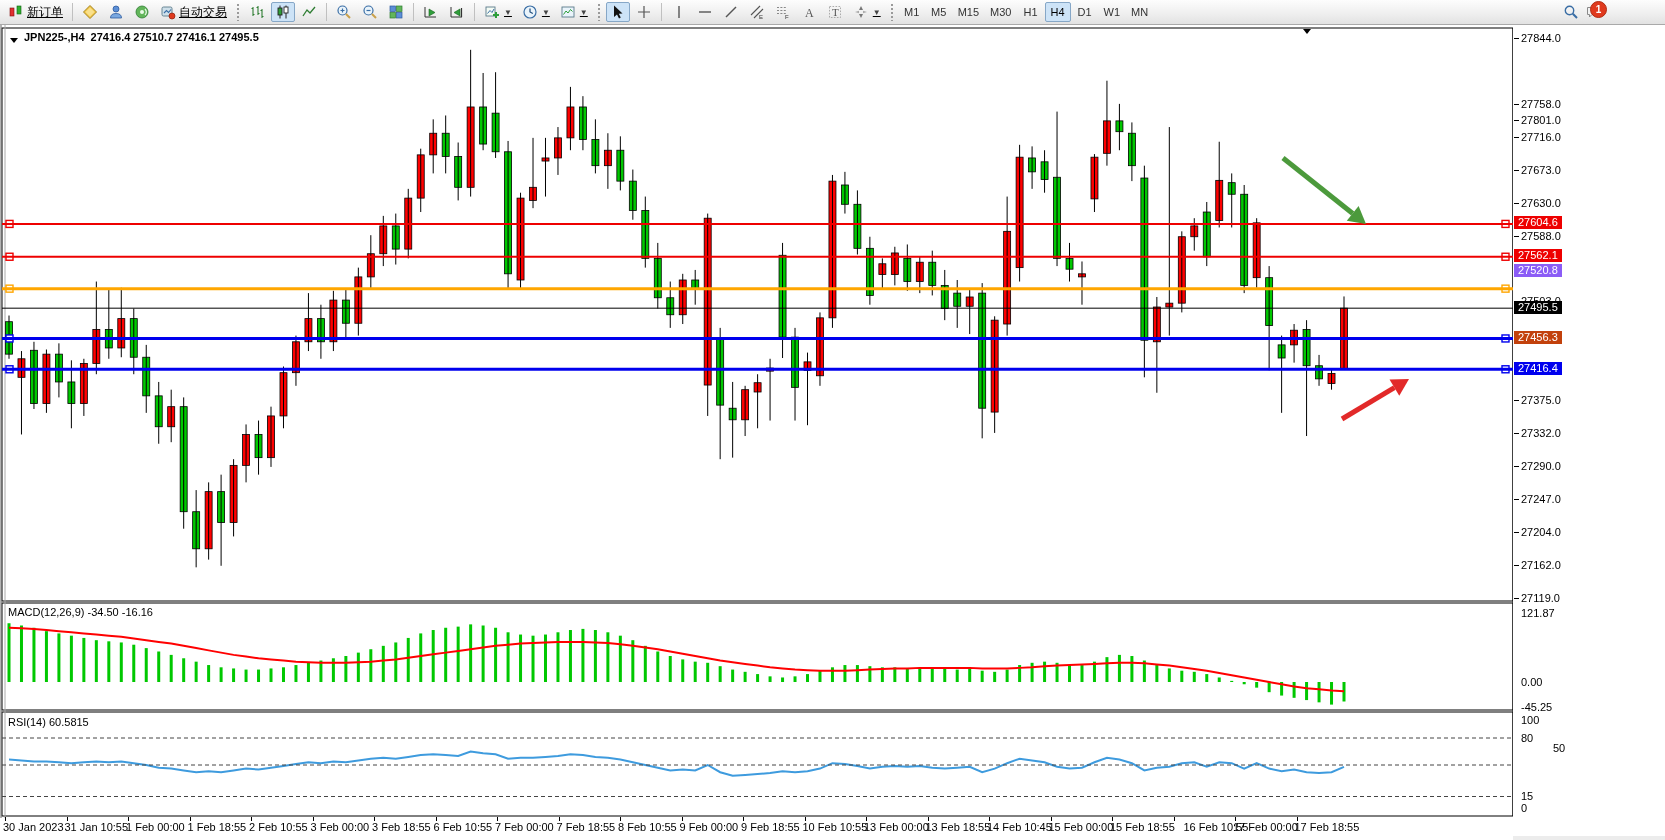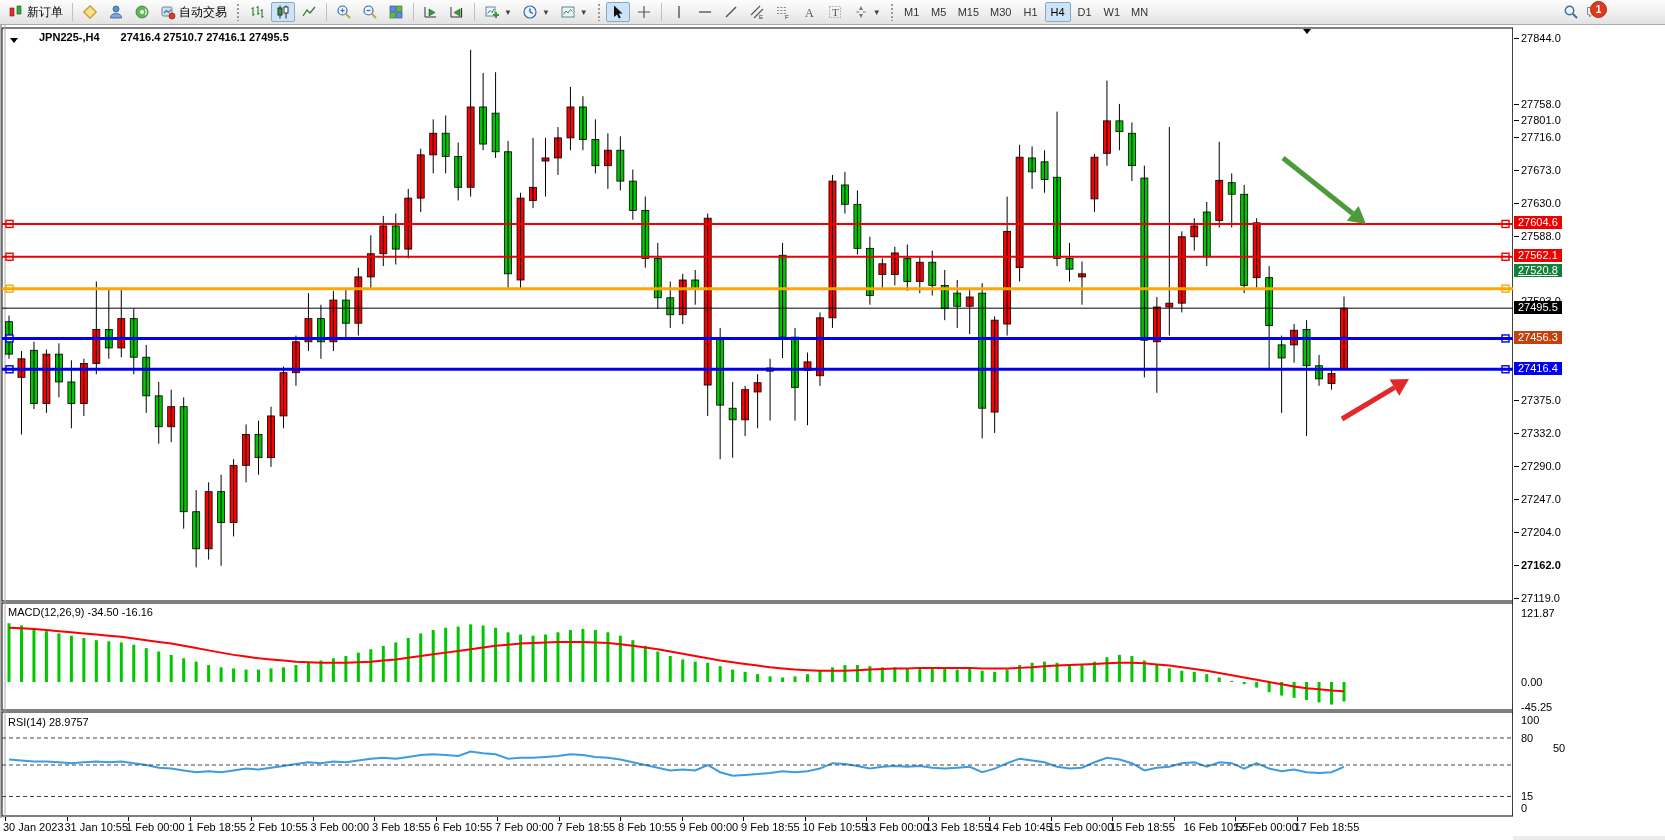--- a/index.html
+++ b/index.html
@@ -3,21 +3,21 @@
 <meta charset="utf-8">
 <style>
   html,body{margin:0;padding:0;background:#e8e8e8;}
   #app{position:relative;width:1665px;height:840px;background:#ffffff;overflow:hidden;
        font-family:"Liberation Sans","DejaVu Sans",sans-serif;font-size:11px;color:#000;}
   
   #toolbar{position:absolute;left:0;top:0;width:1665px;height:25px;box-sizing:border-box;
            background:linear-gradient(#fdfdfd,#eeeeee 60%,#e2e2e2);border-bottom:1px solid #a9a9a9;
            display:flex;align-items:center;padding:0 4px;gap:2px;z-index:30;}
   .tb-btn{height:20px;min-width:22px;display:flex;align-items:center;justify-content:center;gap:3px;
-          padding:0 3px;border:1px solid transparent;border-radius:2px;cursor:default;box-sizing:border-box;}
+          padding:0 3px;border:1px solid transparent;border-radius:2px;cursor:default;box-sizing:border-box;text-decoration:underline;}
   .tb-btn.pressed{background:#cde3f7;border-color:#86a7c7;}
   .tb-label{font-size:12px;white-space:nowrap;}
   .tb-sep{width:1px;height:18px;background:#c0c0c0;margin:0 3px;}
   .tb-handle{width:4px;height:18px;margin:0 3px;
      background-image:radial-gradient(circle,#9a9a9a 1px,transparent 1.2px);
      background-size:4px 4px;background-position:center top;}
   .tf-btn{height:20px;min-width:26px;display:flex;align-items:center;justify-content:center;
           font-size:11px;color:#333;border:1px solid transparent;border-radius:2px;padding:0 4px;box-sizing:border-box;}
   .tf-btn.pressed{background:#cde3f7;border-color:#86a7c7;color:#000;}
   .tb-right{margin-left:auto;display:flex;align-items:center;gap:6px;padding-right:60px;}
@@ -31,21 +31,21 @@
   #price-axis{position:absolute;left:1513px;top:25px;width:152px;height:793px;background:#fff;z-index:10;}
   .ptick{position:absolute;left:8px;font-size:11px;color:#000;white-space:nowrap;}
   .ptick::before{content:"";position:absolute;left:-7px;top:6px;width:5px;height:1px;background:#000;}
   .plabel{position:absolute;left:1px;padding:0 4px 1px 4px;font-size:11px;color:#fff;white-space:nowrap;}
   .itick{position:absolute;left:8px;font-size:11px;color:#000;white-space:nowrap;}
   #time-axis{position:absolute;left:0;top:818px;width:1513px;height:36px;background:#fff;z-index:10;}
   .tlabel{position:absolute;top:3px;font-size:11px;color:#000;white-space:nowrap;}
   .ttick{position:absolute;top:-1px;width:1px;height:4px;background:#000;}
   #footer-strip{position:absolute;left:0;top:836px;width:1665px;height:4px;background:#ececec;z-index:9;}
   
-  #chart-title{position:absolute;left:10px;top:31px;z-index:12;font-size:11px;display:flex;gap:21px;align-items:flex-end;}
+  #chart-title{position:absolute;left:10px;top:31px;z-index:12;font-size:11px;display:flex;gap:6px;align-items:flex-end;}
   #panel-label-macd{position:absolute;left:8px;top:606px;z-index:12;font-size:11px;}
   #panel-label-rsi{position:absolute;left:8px;top:716px;z-index:12;font-size:11px;}
   .tri-down{width:0;height:0;border-left:4px solid transparent;border-right:4px solid transparent;border-top:5px solid #000;display:inline-block;}
   #corner-tri{position:absolute;left:1303px;top:29px;z-index:12;}
   .icon16{width:16px;height:16px;display:block;}
 </style>
 </head>
 <body>
 
 <div id="app">
@@ -623,43 +623,43 @@
     <span style="font-weight:bold;">27416.4 27510.7 27416.1 27495.5</span>
   </div>
   <span id="corner-tri" class="tri-down"></span>
 
   <div id="panel-label-macd">
     <span>MACD(12,26,9)</span>
     <span>-34.50 -16.16</span>
   </div>
   <div id="panel-label-rsi">
     <span>RSI(14)</span>
-    <span>28.9757</span>
+    <span>60.5815</span>
   </div>
 
   <div id="price-axis">
       <div class="ptick" style="top: 7px;">27844.0</div>
       <div class="ptick" style="top: 57px; margin-top: 32px;">27801.0</div>
       <div class="ptick" style="top: 73.4276px;">27758.0</div>
       <div class="ptick" style="top: 105.869px;">27716.0</div>
       <div class="ptick" style="top: 139.083px;">27673.0</div>
       <div class="ptick" style="top: 172.297px;">27630.0</div>
       <div class="ptick" style="top: 204.738px;">27588.0</div>
       <div class="ptick" style="top: 237.952px;">27545.0</div>
       <div class="ptick" style="top: 270.393px;">27503.0</div>
       <div class="ptick" style="top: 369.262px;">27375.0</div>
       <div class="ptick" style="top: 402.476px;">27332.0</div>
       <div class="ptick" style="top: 434.917px;">27290.0</div>
       <div class="ptick" style="top: 468.131px;">27247.0</div>
       <div class="ptick" style="top: 501.345px;">27204.0</div>
-      <div class="ptick" style="top: 533.786px; font-weight: bold;">27162.0</div>
+      <div class="ptick" style="top: 533.786px;">27162.0</div>
       <div class="ptick" style="top: 567px;">27119.0</div>
       <div class="plabel" style="top: 191.416px; background: rgb(238, 0, 0);">27604.6</div>
       <div class="plabel" style="top: 224.243px; background: rgb(238, 0, 0);">27562.1</div>
-      <div class="plabel" style="top: 239px; background: #15803d; text-decoration: underline;">27520.8</div>
+      <div class="plabel" style="top: 239px; background: #8b5cf6;">27520.8</div>
       <div class="plabel" style="top: 275.686px; background: rgb(0, 0, 0);">27495.5</div>
       <div class="plabel" style="top: 305.965px; background: #c2410c;">27456.3</div>
       <div class="plabel" style="top: 336.784px; background: rgb(0, 0, 238);">27416.4</div>
       <div class="itick" style="top: 582.143px;">121.87</div>
       <div class="itick" style="top: 651px;">0.00</div>
       <div class="itick" style="top: 675.566px;">-45.25</div>
       <div class="itick" style="top: 689px;">100</div>
       <div class="itick" style="top: 707px;">80</div>
       <div class="itick" style="top: 717px; padding-left: 32px;">50</div>
       <div class="itick" style="top: 764.5px;">15</div>

